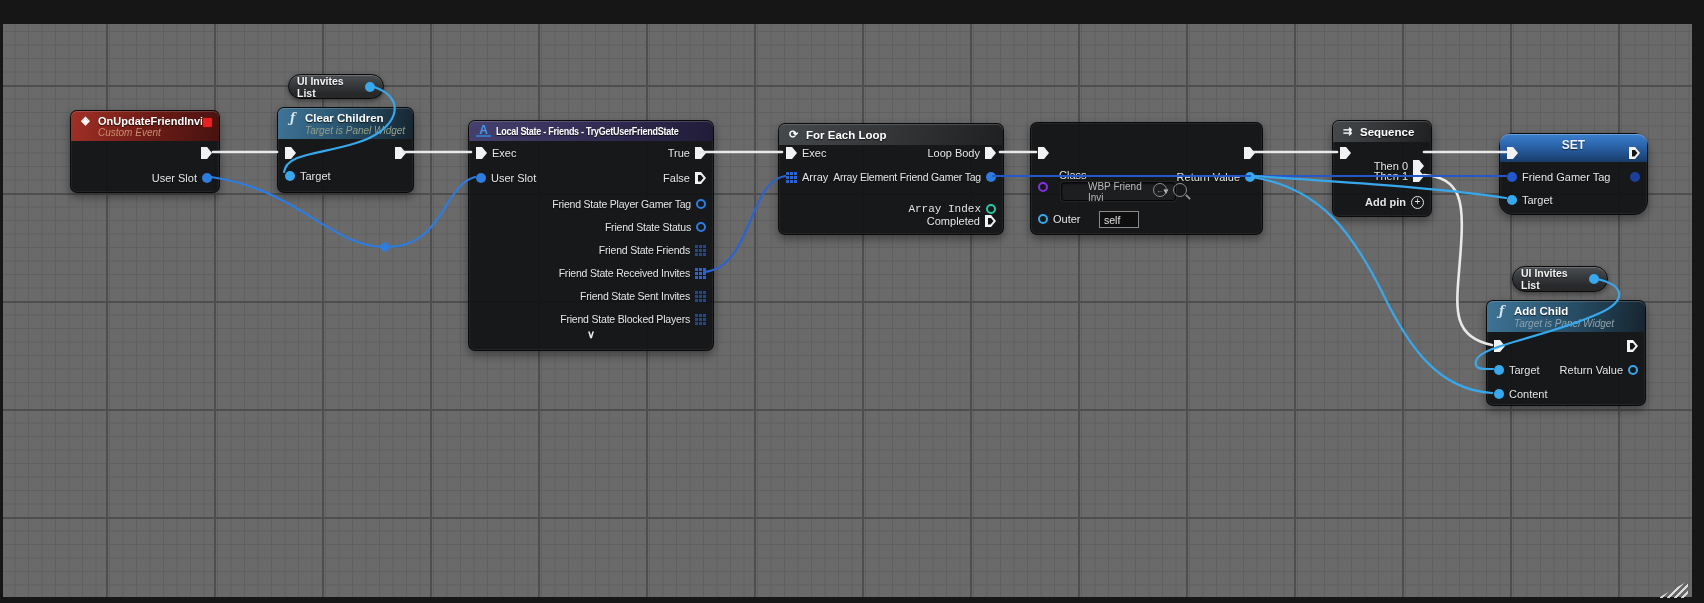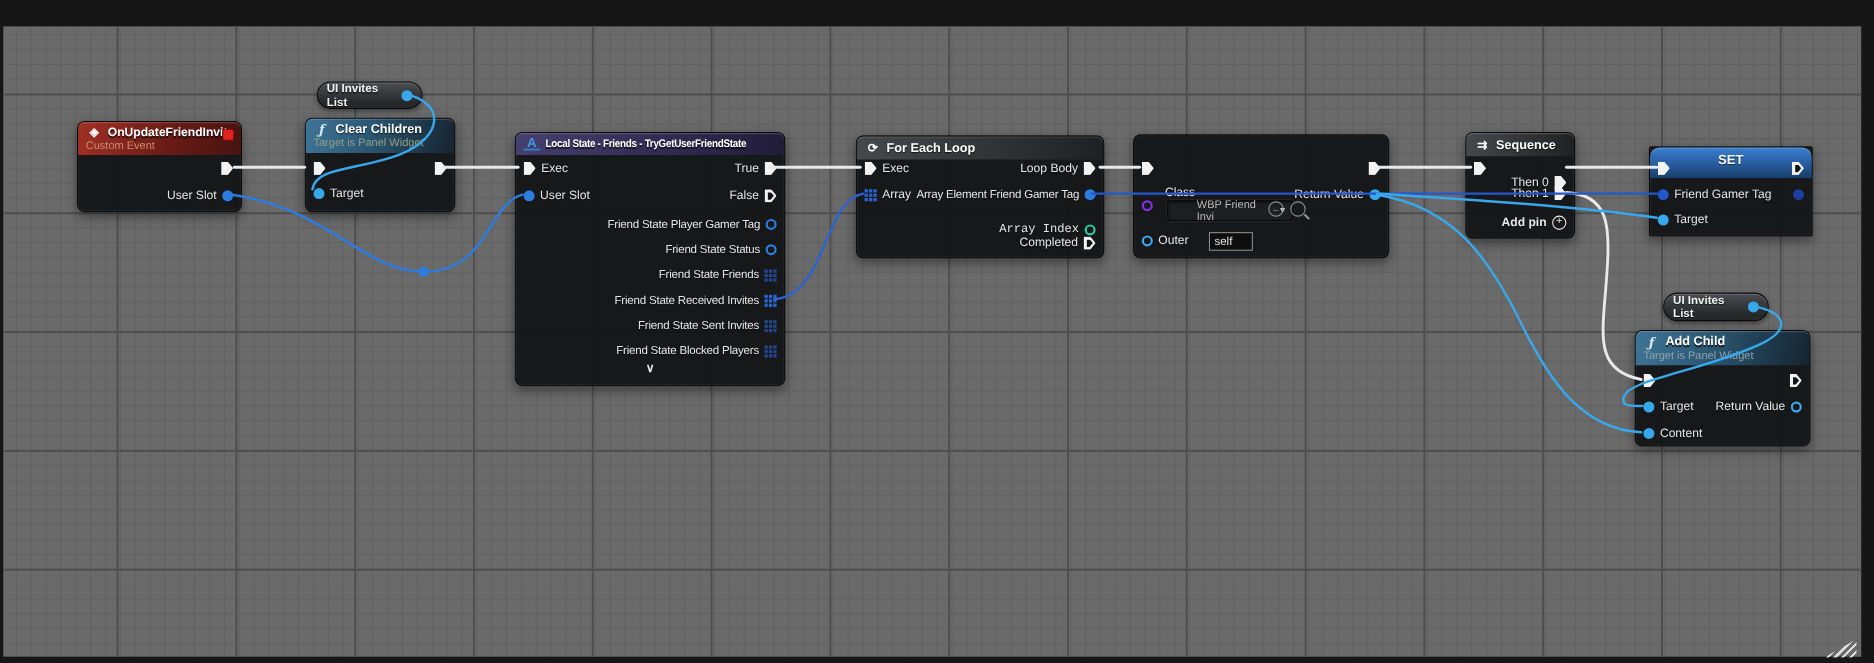--- a/index.html
+++ b/index.html
@@ -26,21 +26,21 @@
   
   .node{position:absolute;background:rgba(17,18,20,.93);border-radius:7px;z-index:10;
     border:1px solid rgba(0,0,0,.55);
     box-shadow:0 4px 10px rgba(0,0,0,.4),inset 0 0 0 1px rgba(255,255,255,.05);}
   .hdr{position:absolute;left:0;top:0;right:0;border-radius:6px 6px 0 0;padding:3px 7px;
     box-shadow:inset 0 1px 0 rgba(255,255,255,.16);}
   .hline{display:flex;align-items:center;gap:5px;}
   .hic{width:15px;display:flex;justify-content:center;color:#fff;font-size:11px;font-weight:bold;flex:0 0 15px;}
   .htit{font-size:11.5px;font-weight:bold;color:#fff;white-space:nowrap;text-shadow:0 1px 1px rgba(0,0,0,.75);}
   .htit.tight{font-size:10px;letter-spacing:-.3px;transform:scaleX(.9);transform-origin:left center;}
-  .hsub{font-size:10px;white-space:nowrap;}
+  .hsub{margin-left:20px;font-size:10px;font-style:italic;white-space:nowrap;}
   .hdr-event{background:linear-gradient(100deg,#a03026,#6b1b15 55%,#471310);}
   .hdr-func{background:linear-gradient(100deg,#3f7496,#2a5570 45%,#16242e);}
   .hdr-macro{background:linear-gradient(100deg,#46494c,#313335 55%,#1f2021);}
   .hdr-purple{background:linear-gradient(100deg,#45406e,#332d55 50%,#201c38);}
   .hdr-steel{background:linear-gradient(100deg,#51606a,#39444b 55%,#232a2f);}
   .sub-func{color:#93a089;}
   .sub-event{color:#c98e72;}
   
   .pin{position:absolute;display:flex;align-items:center;gap:5px;height:18px;z-index:3;}
   .pin.L{left:7px;}
@@ -275,21 +275,21 @@
     <div class="pin R" style="top:46px;">
       <span class="ex"></span>
       <span class="lbl">Then 1</span>
     </div>
     <div class="pin R" style="top:72px;">
       <span class="addpin-ic">+</span>
       <span class="lbl" style="font-weight:bold;">Add pin</span>
     </div>
   </div>
 
-  <div class="node" style="left:1499px;top:133px;width:147px;height:80px;border-radius:2px;">
+  <div class="node" style="left:1499px;top:133px;width:147px;height:80px;border-radius:14px;">
     <div class="set-hdr" style="border-radius:9px 9px 0 0;"></div>
     <div class="set-title">SET</div>
     <div class="pin L" style="top:10px;">
         <span class="ex"></span>
       </div>
     <div class="pin R" style="top:10px;">
         <span class="ex hollow"></span>
       </div>
     <div class="pin L" style="top:34px;--c:#2457c9;">
       <span class="cir"></span>

